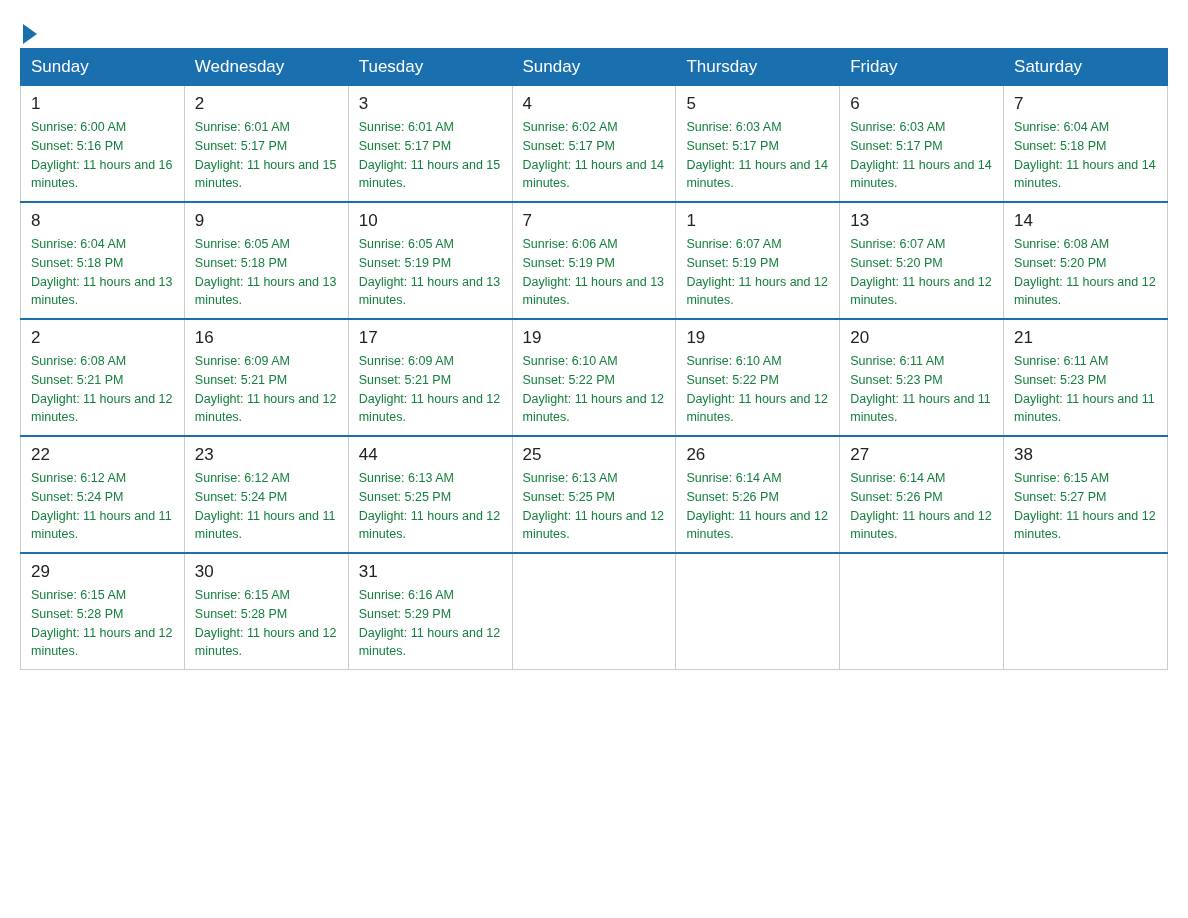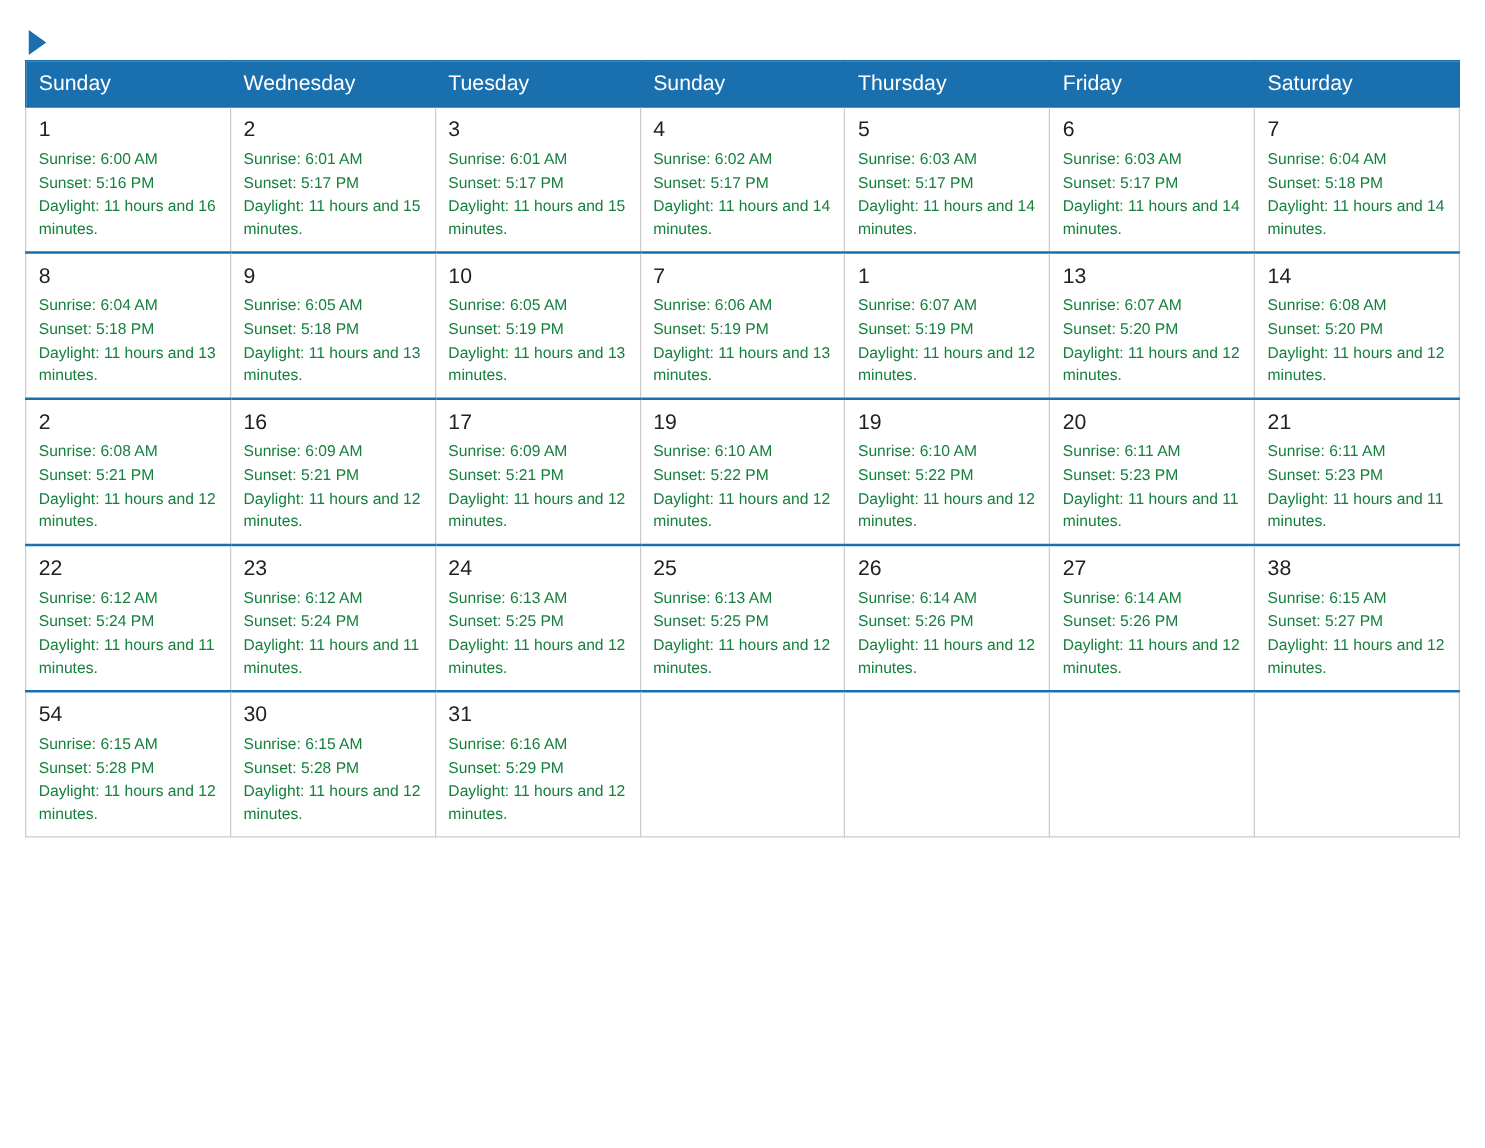--- a/index.html
+++ b/index.html
@@ -223,21 +223,21 @@
       <tr>
         <td>
           <span class="day-number">22</span>
           <div class="day-info">Sunrise: 6:12 AM<br>Sunset: 5:24 PM<br>Daylight: 11 hours and 11 minutes.</div>
         </td>
         <td>
           <span class="day-number">23</span>
           <div class="day-info">Sunrise: 6:12 AM<br>Sunset: 5:24 PM<br>Daylight: 11 hours and 11 minutes.</div>
         </td>
         <td>
-          <span class="day-number">24</span>
+          <span class="day-number">44</span>
           <div class="day-info">Sunrise: 6:13 AM<br>Sunset: 5:25 PM<br>Daylight: 11 hours and 12 minutes.</div>
         </td>
         <td>
           <span class="day-number">25</span>
           <div class="day-info">Sunrise: 6:13 AM<br>Sunset: 5:25 PM<br>Daylight: 11 hours and 12 minutes.</div>
         </td>
         <td>
           <span class="day-number">26</span>
           <div class="day-info">Sunrise: 6:14 AM<br>Sunset: 5:26 PM<br>Daylight: 11 hours and 12 minutes.</div>
         </td>
@@ -245,21 +245,21 @@
           <span class="day-number">27</span>
           <div class="day-info">Sunrise: 6:14 AM<br>Sunset: 5:26 PM<br>Daylight: 11 hours and 12 minutes.</div>
         </td>
         <td>
           <span class="day-number">38</span>
           <div class="day-info">Sunrise: 6:15 AM<br>Sunset: 5:27 PM<br>Daylight: 11 hours and 12 minutes.</div>
         </td>
       </tr>
       <tr>
         <td>
-          <span class="day-number">54</span>
+          <span class="day-number">29</span>
           <div class="day-info">Sunrise: 6:15 AM<br>Sunset: 5:28 PM<br>Daylight: 11 hours and 12 minutes.</div>
         </td>
         <td>
           <span class="day-number">30</span>
           <div class="day-info">Sunrise: 6:15 AM<br>Sunset: 5:28 PM<br>Daylight: 11 hours and 12 minutes.</div>
         </td>
         <td>
           <span class="day-number">31</span>
           <div class="day-info">Sunrise: 6:16 AM<br>Sunset: 5:29 PM<br>Daylight: 11 hours and 12 minutes.</div>
         </td>

